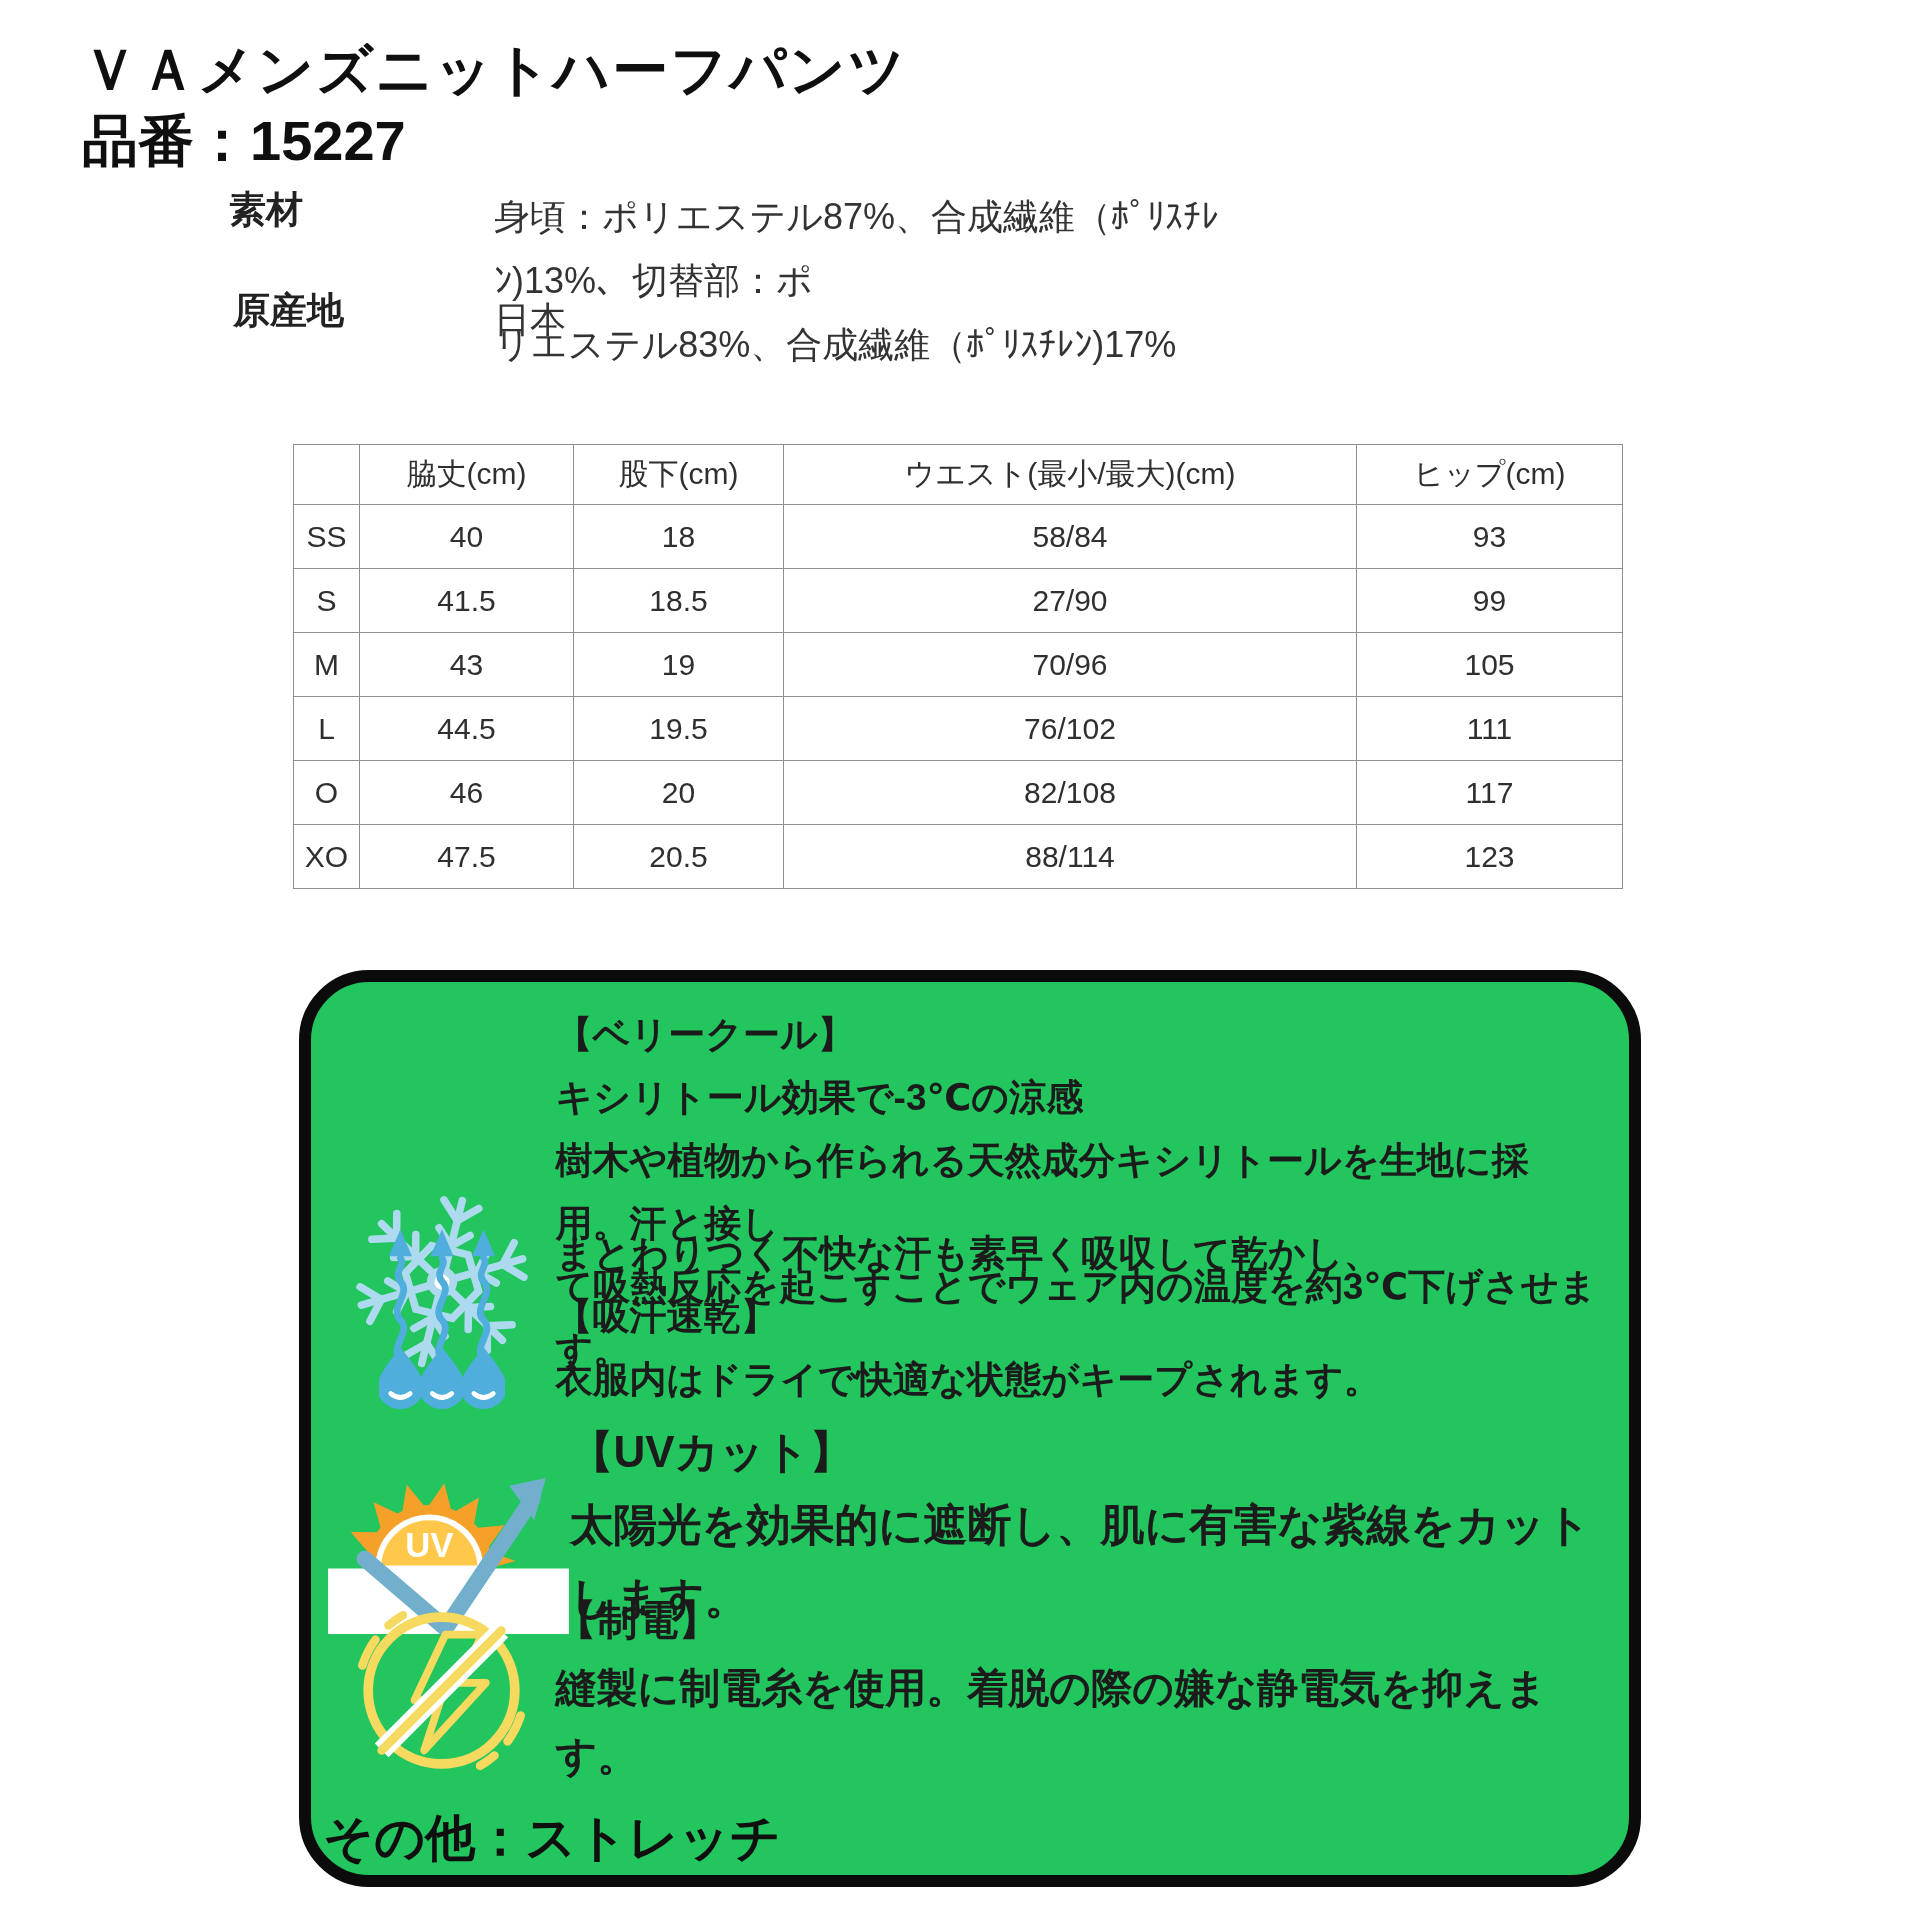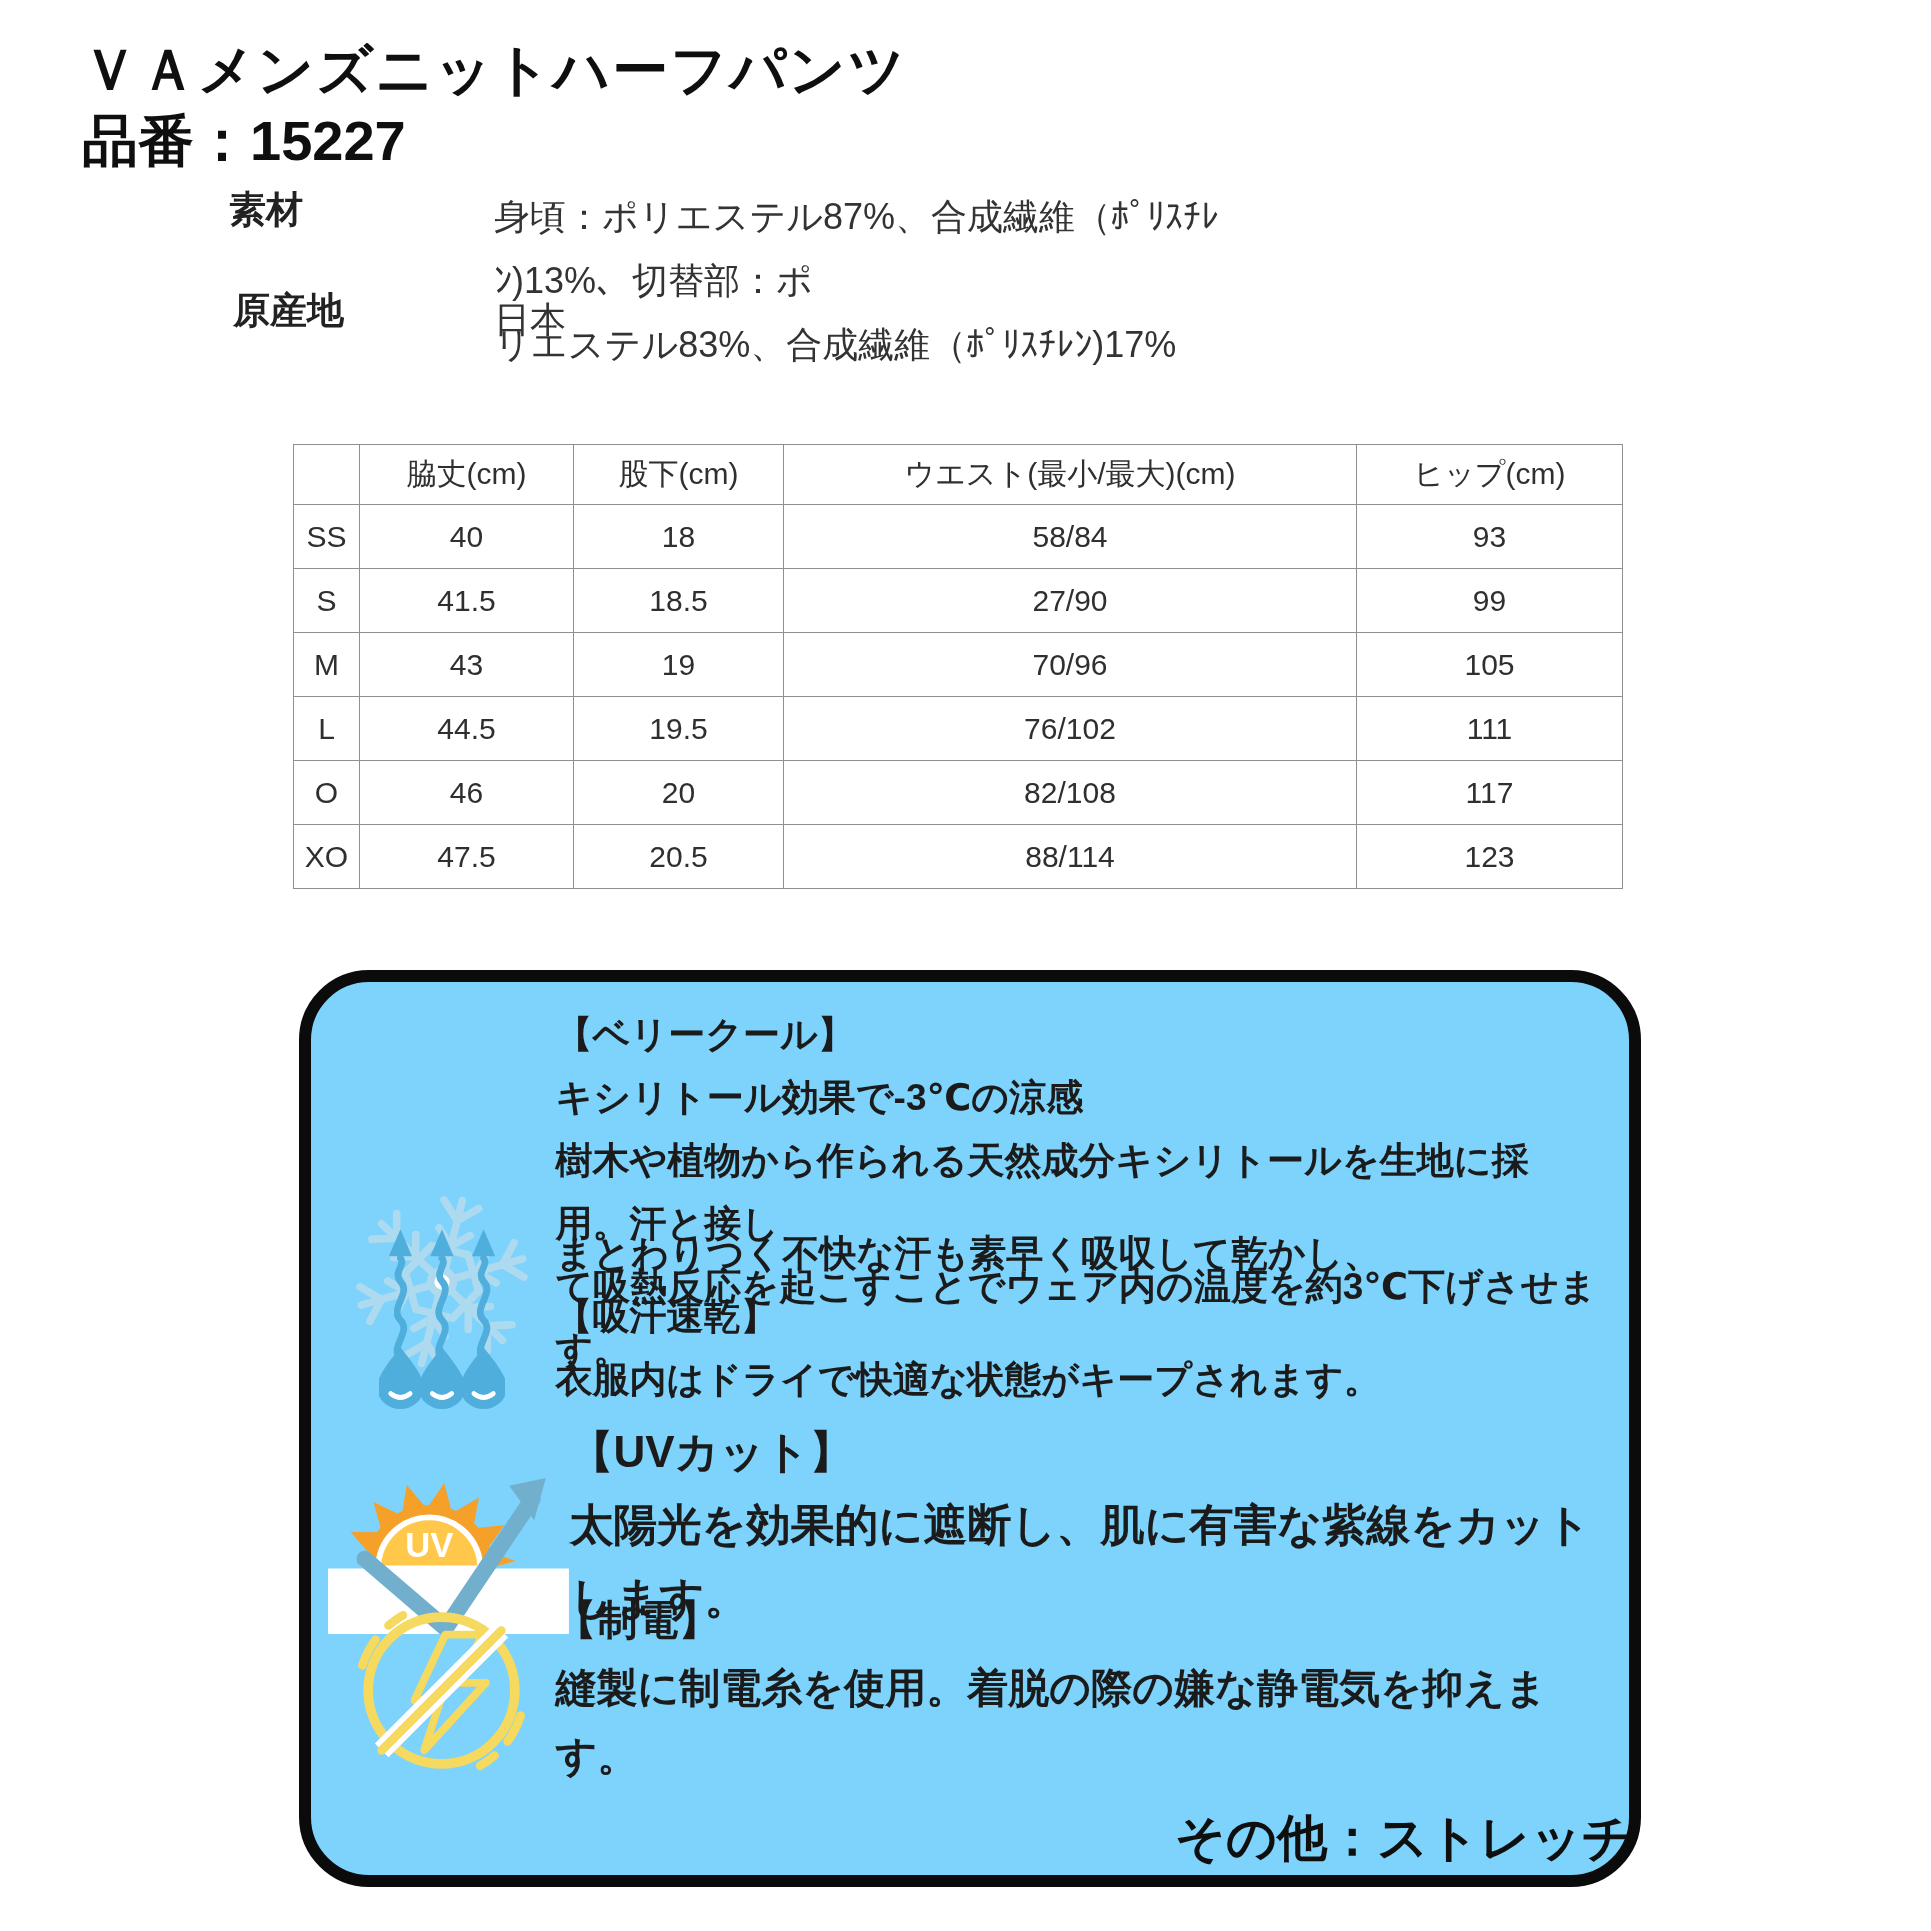--- a/index.html
+++ b/index.html
@@ -30,35 +30,35 @@
   }
   .size-table th, .size-table td {
     border:1.9px solid #8f8f8f; text-align:center; vertical-align:middle;
     font-weight:normal; padding:0;
   }
   .size-table thead th { height:60px; }
   .size-table tbody td { height:64px; }
 
   .feature-box {
     position:absolute; left:299px; top:970px; width:1342px; height:917px;
-    border:12.6px solid #0b0b0b; border-radius:70px; background:#7dd3fc;
+    border:12.6px solid #0b0b0b; border-radius:70px; background:#22c55e;
   }
   .feature { position:absolute; left:17.4px; right:29px; display:flex; }
   .f-icon { flex:0 0 227px; display:flex; justify-content:center; align-items:flex-end; }
   .f-text { flex:1; font-weight:bold; color:#1b1b1b; }
   .f1 { top:21px; }
   .f2 { top:205px; }
   .f3 { top:406px; }
   .f4 { top:587px; }
   .f1 .f-text, .f2 .f-text { font-size:37px; line-height:63px; }
   .f3 .f-text { font-size:44px; line-height:73px; padding-top:27px; }
   .f4 .f-text { font-size:41px; line-height:68px; padding-top:17.4px; }
   .f2 .f-text { padding-top:35px; }
   .box-footer {
-    position:absolute; top:823px; left:4px; width:100%; text-align:right;
+    position:absolute; top:823px; left:12px; width:100%; text-align:left;
     font-size:50px; font-weight:bold; color:#0f0f0f;
   }
 </style>
 </head>
 <body>
 
 <div class="page">
 
   <div class="title">ＶＡメンズニットハーフパンツ</div>
   <div class="product-number">品番：15227</div>

